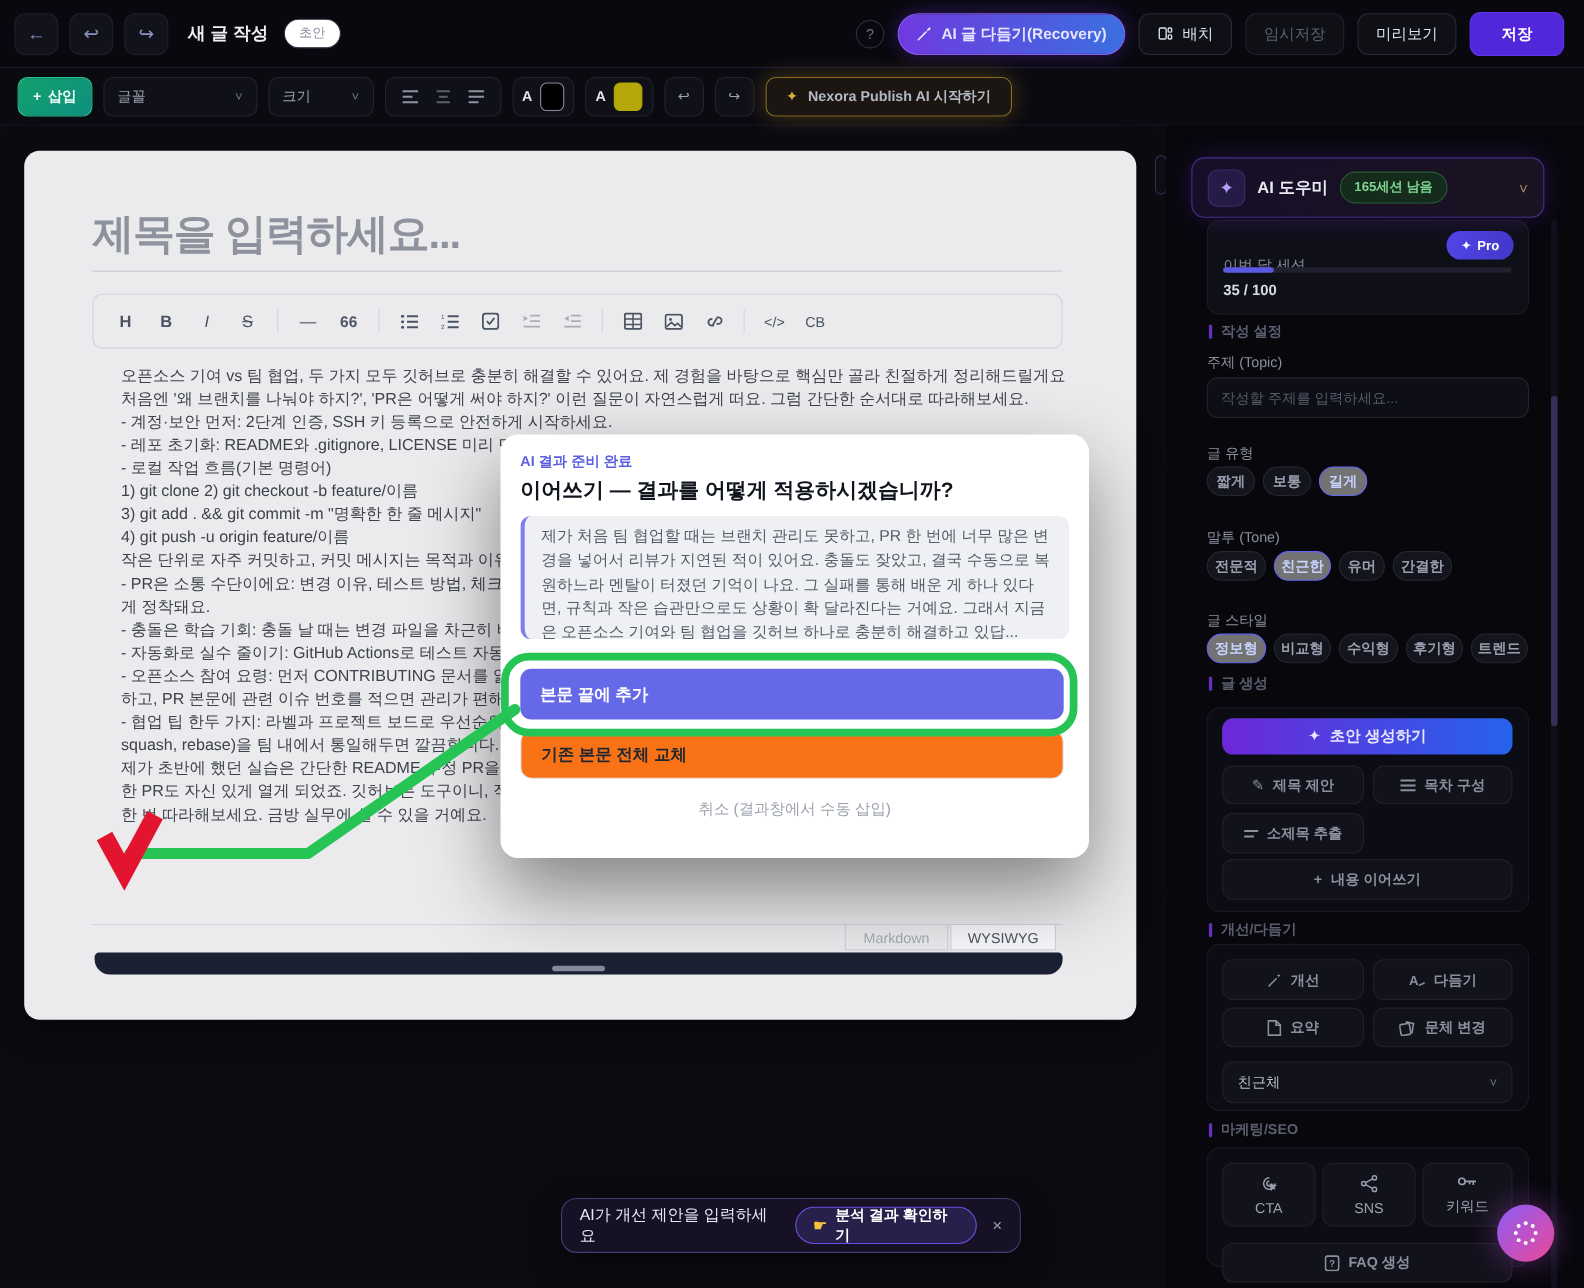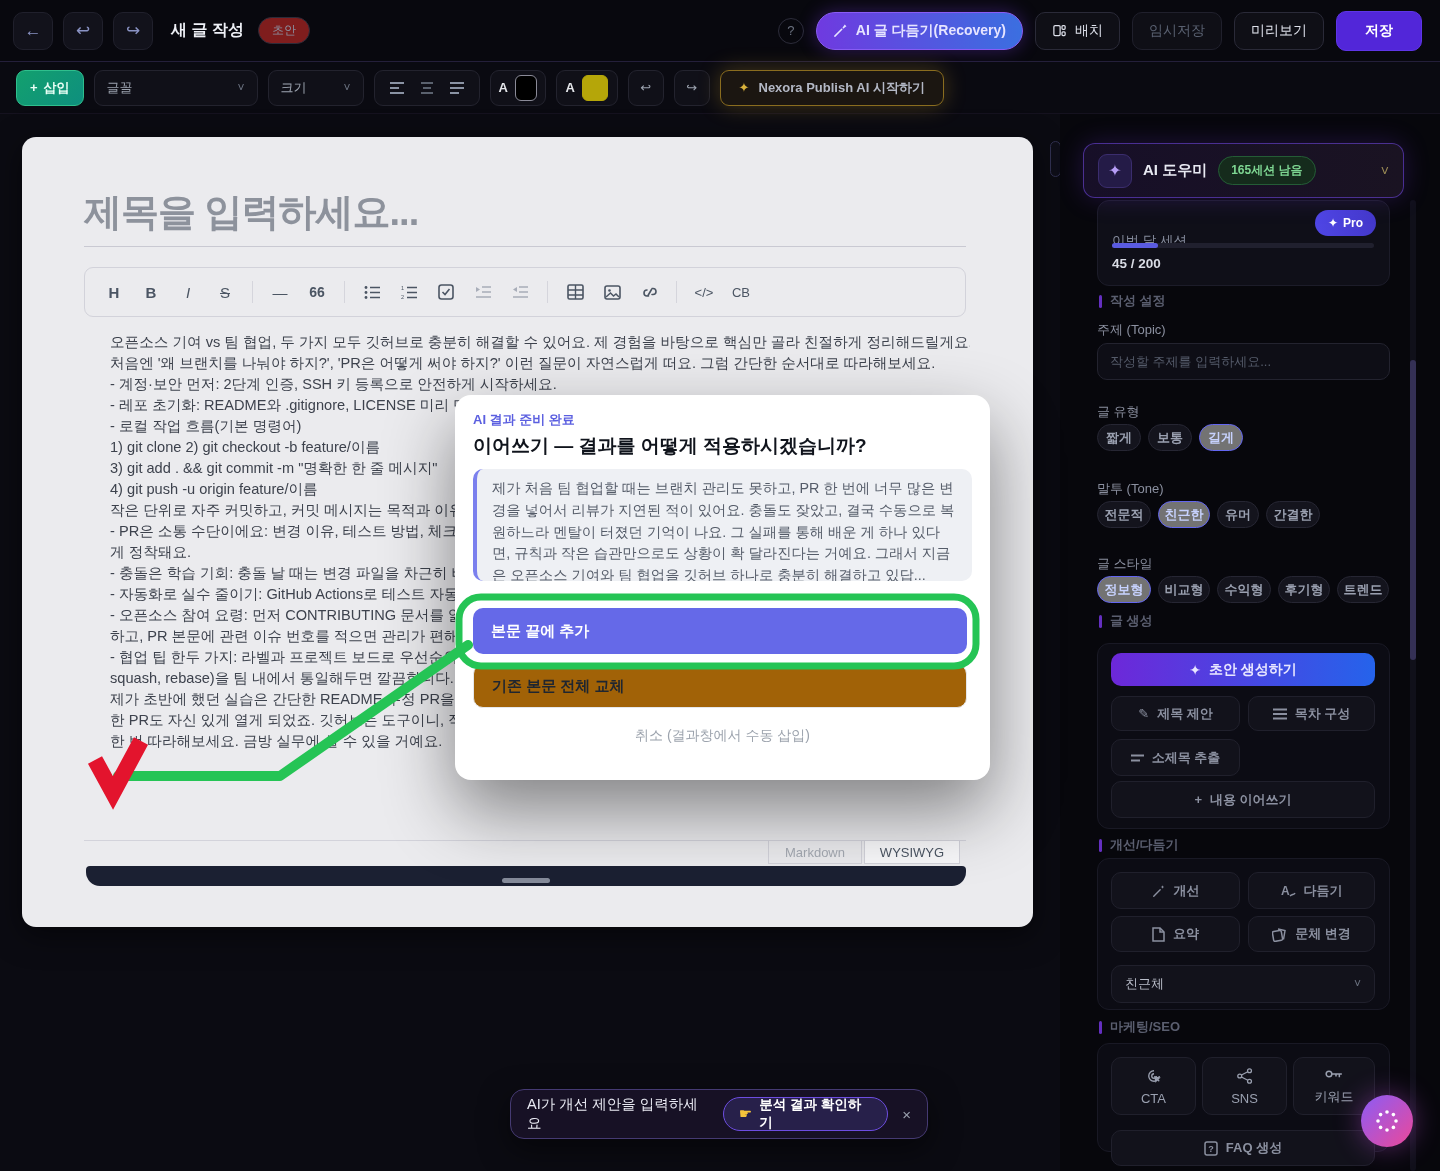--- a/index.html
+++ b/index.html
@@ -3,21 +3,21 @@
 <meta charset="utf-8">
 <style>
   html,body{margin:0;padding:0;background:#040408;}
   *{box-sizing:border-box;font-family:"Liberation Sans","DejaVu Sans",sans-serif;}
   #app{position:relative;width:1440px;height:1171px;overflow:hidden;background:#0b0b12;}
 
   
   .hdr{position:absolute;left:0;top:0;width:1440px;height:62px;background:#08080e;border-bottom:1px solid #241f3a;display:flex;align-items:center;}
   .ibtn{width:40px;height:38px;border-radius:10px;background:#12121b;border:1px solid #20202c;color:#8a93c4;display:flex;align-items:center;justify-content:center;font-size:17px;cursor:pointer;}
   .hdr-title{color:#eef0f6;font-weight:bold;font-size:16px;margin-left:18px;}
-  .badge{margin-left:14px;padding:4px 13px;border-radius:999px;border:1px solid #2c2c3a;background:#7f1d1d;color:#8b90a0;font-size:12px;}
+  .badge{margin-left:14px;padding:4px 13px;border-radius:999px;border:1px solid #2c2c3a;background:#ffffff;color:#8b90a0;font-size:12px;}
   .helpc{width:26px;height:26px;border-radius:50%;border:1px solid #2c2c3a;color:#6b7280;font-size:13px;display:flex;align-items:center;justify-content:center;}
   .btn{height:38px;border-radius:10px;display:flex;align-items:center;justify-content:center;gap:8px;font-size:14px;cursor:pointer;border:1px solid #2a2a38;background:#0f0f16;color:#dde0ea;padding:0 16px;}
   .btn.ghost-dim{color:#596070;border-color:#20202c;}
   .btn.save{background:#5226d9;border-color:#5e35e6;color:#fff;font-weight:bold;padding:0 28px;height:40px;}
   .btn.ai-grad{background:linear-gradient(90deg,#6f3ae0,#3b6fe0);border:1px solid #8a5cf6;border-radius:999px;color:#e6e4ff;font-weight:bold;box-shadow:0 0 18px rgba(124,58,237,.35);}
 
   
   .tbar{position:absolute;left:0;top:62px;width:1440px;height:52px;background:#0a0a11;border-bottom:1px solid #15121f;display:flex;align-items:center;padding-left:16px;gap:10px;}
   .tb{height:36px;border-radius:9px;border:1px solid #23232e;background:#101018;color:#9ca3af;display:flex;align-items:center;font-size:13px;}
   .tb.sel{justify-content:space-between;padding:0 12px;}
@@ -43,21 +43,21 @@
   .mtab{position:absolute;top:704px;height:23px;border:1px solid #d2d2da;border-top:none;display:flex;align-items:center;justify-content:center;font-size:13px;cursor:pointer;}
   .navybar{position:absolute;left:64px;top:729px;width:880px;height:20px;background:#1b2032;border-radius:4px 4px 14px 14px;}
   .grip{position:absolute;left:50%;bottom:3px;transform:translateX(-50%);width:48px;height:5px;border-radius:3px;background:#858b9a;}
 
   
   .modal{position:absolute;left:455px;top:395px;width:535px;height:385px;background:#fff;border-radius:16px;box-shadow:0 30px 70px rgba(0,0,0,.45);z-index:40;}
   .m-eyebrow{position:absolute;left:18px;top:16px;color:#5b5fe0;font-size:13px;font-weight:bold;}
   .m-title{position:absolute;left:18px;top:38px;color:#10141c;font-size:19px;font-weight:bold;}
   .m-preview{position:absolute;left:18px;top:74px;width:499px;height:112px;background:#eef0f4;border-left:4px solid #7b80ee;border-radius:10px;padding:9px 15px;font-size:14.3px;line-height:21.8px;color:#555c69;overflow:hidden;}
   .m-append{position:absolute;left:18px;top:213px;width:494px;height:46px;background:#6569e8;border-radius:10px;color:#fff;font-weight:bold;font-size:15px;display:flex;align-items:center;padding-left:18px;cursor:pointer;}
-  .m-replace{position:absolute;left:18px;top:269px;width:494px;height:44px;background:#a16207;border:1px solid #e5e7eb;border-radius:10px;color:#1f2630;font-weight:bold;font-size:15px;display:flex;align-items:center;padding-left:18px;cursor:pointer;}
+  .m-replace{position:absolute;left:18px;top:269px;width:494px;height:44px;background:#f97316;border:1px solid #e5e7eb;border-radius:10px;color:#1f2630;font-weight:bold;font-size:15px;display:flex;align-items:center;padding-left:18px;cursor:pointer;}
   .m-cancel{position:absolute;left:0;top:332px;width:100%;text-align:center;color:#9ca3ad;font-size:14px;cursor:pointer;}
 
   
   .anno{position:absolute;left:0;top:0;width:1440px;height:1171px;z-index:50;pointer-events:none;}
 
   
   .rightbg{position:absolute;left:1060px;top:114px;width:380px;height:1057px;background:#07070c;}
   .sb-hdr{position:absolute;left:1083px;top:143px;width:321px;height:55px;border:1px solid rgba(124,77,255,.5);border-radius:12px;background:linear-gradient(90deg,#170f28,#1a1322);box-shadow:0 0 26px rgba(124,58,237,.22);display:flex;align-items:center;padding:0 14px;gap:11px;z-index:5;}
   .sb-ico{width:34px;height:34px;border-radius:9px;background:#241b47;border:1px solid #3b2d6e;color:#b79df7;display:flex;align-items:center;justify-content:center;font-size:16px;}
   .sb-title{color:#e8e9f2;font-weight:bold;font-size:15px;}
@@ -143,21 +143,21 @@
           <span>저장</span>
         </div>
     </div>
   </div>
 
   <div class="tbar">
     <div class="tb insert">
       <span>+</span>
       <span>삽입</span>
     </div>
-    <div class="tb sel" style="width:164px;gap:35px;">
+    <div class="tb sel" style="width:140px;gap:35px;">
       <span>글꼴</span>
       <span class="chev">˅</span>
     </div>
     <div class="tb sel" style="width:96px;">
       <span>크기</span>
       <span class="chev">˅</span>
     </div>
     <div class="tb aligngrp" style="width:106px;">
       <svg width="16" height="14" viewBox="0 0 16 14">
           <path d="M1 2h14M1 7h9M1 12h14" stroke="#8a93a4" stroke-width="1.8"></path>
@@ -309,21 +309,21 @@
 
   <div class="card" style="left:1097px;top:200px;width:293px;height:86px;">
     <div style="position:absolute;left:14px;top:31px;color:#858b9c;font-size:13.5px;">이번 달 세션</div>
     <div class="propill" style="position:absolute;right:13px;top:9px;">
       <span>✦</span>
       <span>Pro</span>
     </div>
     <div class="track">
       <div class="fill" style="width:17.5%"></div>
     </div>
-    <div style="position:absolute;left:14px;top:55px;color:#d9dce5;font-weight:bold;font-size:13.5px;">45 / 200</div>
+    <div style="position:absolute;left:14px;top:55px;color:#d9dce5;font-weight:bold;font-size:13.5px;">35 / 100</div>
   </div>
 
   <div class="sechdr" style="left:1099px;top:292px;">
     <span class="secbar"></span>
     <span>작성 설정</span>
   </div>
 
   <div class="slabel" style="left:1097px;top:321px;">주제 (Topic)</div>
   <input class="sinput" style="left: 1097px; top: 343px;" placeholder="작성할 주제를 입력하세요...">
 

